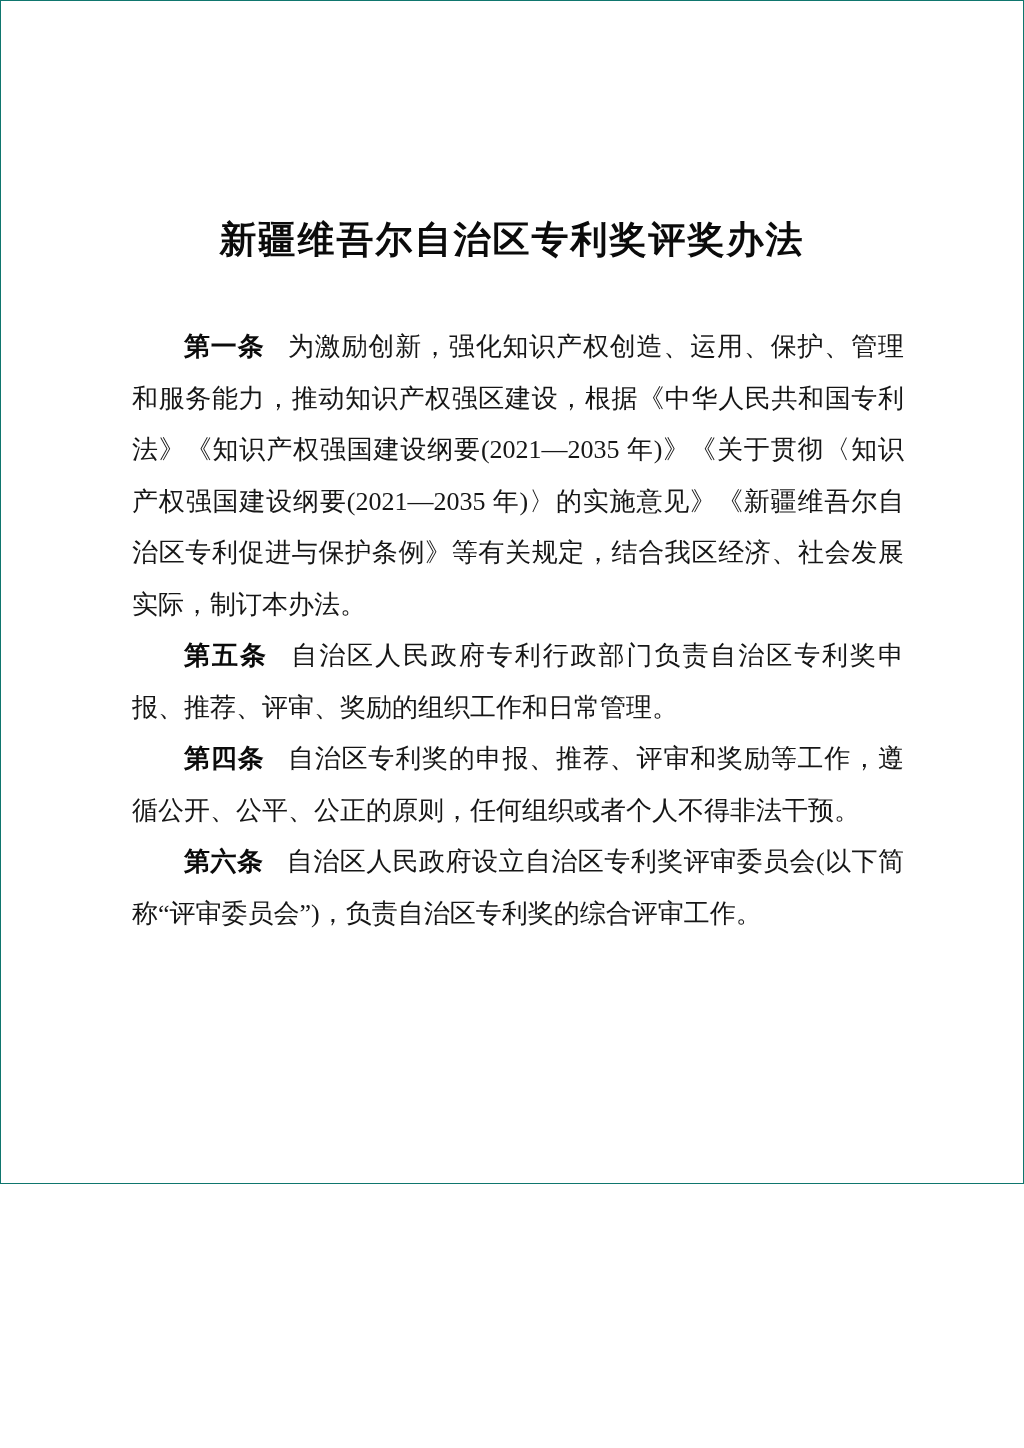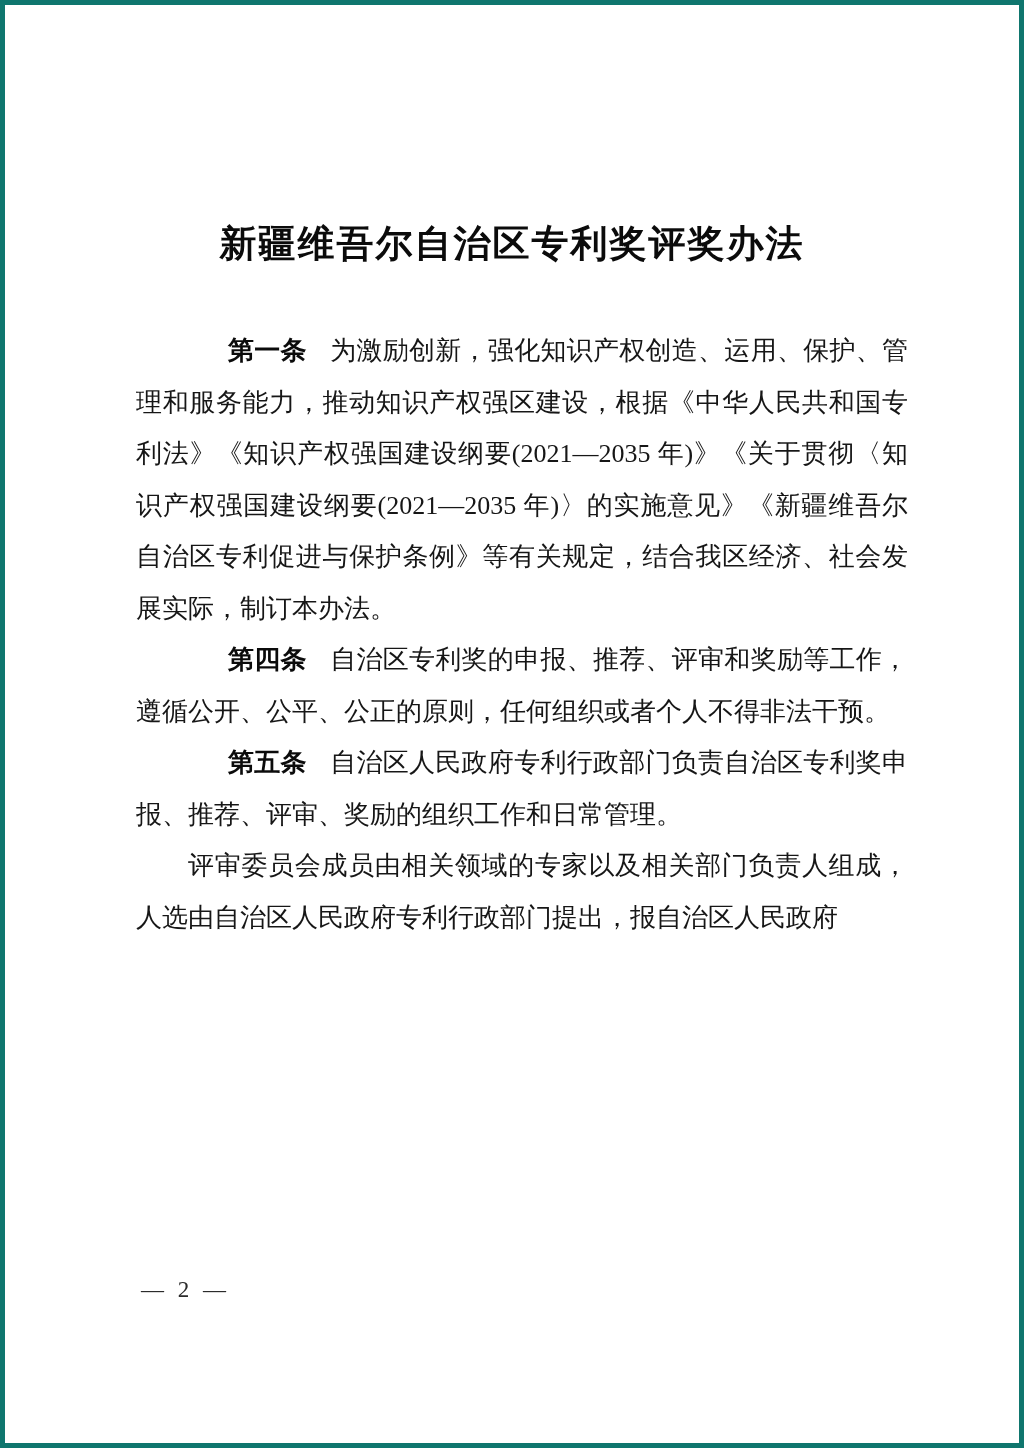--- a/index.html
+++ b/index.html
@@ -3,23 +3,23 @@
 <meta charset="utf-8">
 <style>
   html, body {
     margin: 0;
     padding: 0;
     background: #ffffff;
   }
   .page {
     position: relative;
     width: 1024px;
-    height: 1448px;
+    height: 1184px;
     background: #ffffff;
-    border: 5px solid #0f766e;
+    border: 1px solid #0f766e;
     box-sizing: border-box;
     overflow: hidden;
     font-family: "Liberation Serif", "DejaVu Serif", serif;
     color: #111111;
   }
   .doc-title {
     position: absolute;
     top: 214px;
     left: 0;
     width: 100%;
@@ -42,21 +42,20 @@
   }
   .doc-body p {
     margin: 0;
     text-indent: 2em;
   }
   .article-label {
     font-weight: 700;
     font-family: "Liberation Sans", "DejaVu Sans", sans-serif;
     margin-right: 0.9em;
     color: #0b0b0b;
-    margin-left: 40px;
   }
   .article-label:empty {
     margin-right: 0;
     display: none;
   }
   .page-number {
     position: absolute;
     left: 136px;
     top: 1272px;
     font-size: 23px;
@@ -74,29 +73,29 @@
 
   <div class="doc-body">
 
     <p>
       <span class="article-label">第一条</span><span>为激励创新，强化知识产权创造、运用、保护、管理和服务能力，推动知识产权强区建设，根据《中华人民共和国专利法》《知识产权强国建设纲要(2021—2035 年)》《关于贯彻〈知识产权强国建设纲要(2021—2035 年)〉的实施意见》《新疆维吾尔自治区专利促进与保护条例》等有关规定，结合我区经济、社会发展实际，制订本办法。</span>
     </p>
 
 
 
     <p>
+      <span class="article-label">第五条</span><span>自治区人民政府专利行政部门负责自治区专利奖申报、推荐、评审、奖励的组织工作和日常管理。</span>
+    </p>
+
+    <p>
       <span class="article-label">第四条</span><span>自治区专利奖的申报、推荐、评审和奖励等工作，遵循公开、公平、公正的原则，任何组织或者个人不得非法干预。</span>
     </p>
 
     <p>
-      <span class="article-label">第五条</span><span>自治区人民政府专利行政部门负责自治区专利奖申报、推荐、评审、奖励的组织工作和日常管理。</span>
+      <span class="article-label">第六条</span><span>自治区人民政府设立自治区专利奖评审委员会(以下简称“评审委员会”)，负责自治区专利奖的综合评审工作。</span>
     </p>
 
-
-    <p>
-      <span>评审委员会成员由相关领域的专家以及相关部门负责人组成，人选由自治区人民政府专利行政部门提出，报自治区人民政府</span>
-    </p>
 
   </div>
 
   <div class="page-number">— 2 —</div>
 
 </div>
 
 </body></html>

